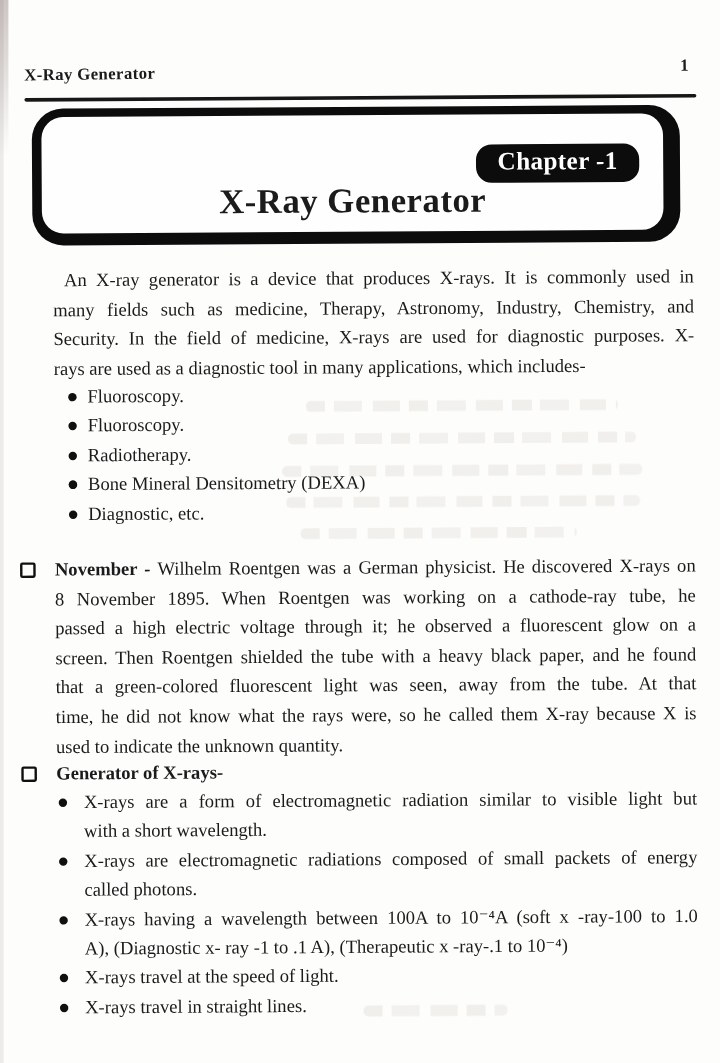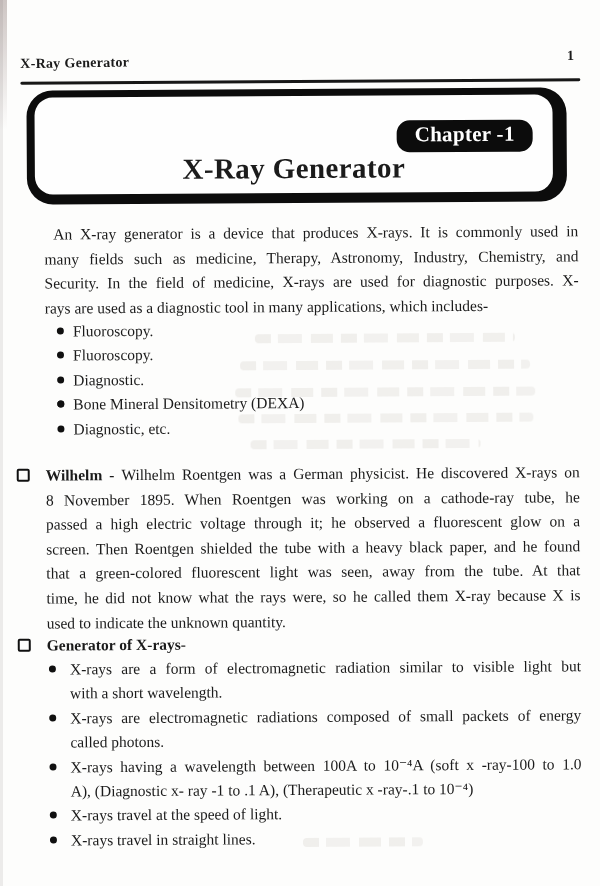--- a/index.html
+++ b/index.html
@@ -131,38 +131,38 @@
         <div class="app-item">
           <span class="dot"></span>
           <span>Fluoroscopy.</span>
         </div>
         <div class="app-item">
           <span class="dot"></span>
           <span>Fluoroscopy.</span>
         </div>
         <div class="app-item">
           <span class="dot"></span>
-          <span>Diagnostic.</span>
+          <span>Radiotherapy.</span>
         </div>
         <div class="app-item">
           <span class="dot"></span>
         </div>
         <div class="app-item">
           <span class="dot"></span>
           <span>Bone Mineral Densitometry (DEXA)</span>
         </div>
         <div class="app-item">
           <span class="dot"></span>
           <span>Diagnostic, etc.</span>
         </div>
       </div>
 
       <div class="sec history">
         <span class="sq-marker"></span>
-        <div class="jline"><span class="bold">Wilhelm - </span><span>Wilhelm Roentgen was a German physicist. He discovered X-rays on</span></div>
+        <div class="jline"><span class="bold">November - </span><span>Wilhelm Roentgen was a German physicist. He discovered X-rays on</span></div>
         <div class="jline">8 November 1895. When Roentgen was working on a cathode-ray tube, he</div>
         <div class="jline">passed a high electric voltage through it; he observed a fluorescent glow on a</div>
         <div class="jline">screen. Then Roentgen shielded the tube with a heavy black paper, and he found</div>
         <div class="jline">that a green-colored fluorescent light was seen, away from the tube. At that</div>
         <div class="jline">time, he did not know what the rays were, so he called them X-ray because X is</div>
         <div class="jline lline">used to indicate the unknown quantity.</div>
       </div>
 
       <div class="sec props-heading">
         <span class="sq-marker"></span>

